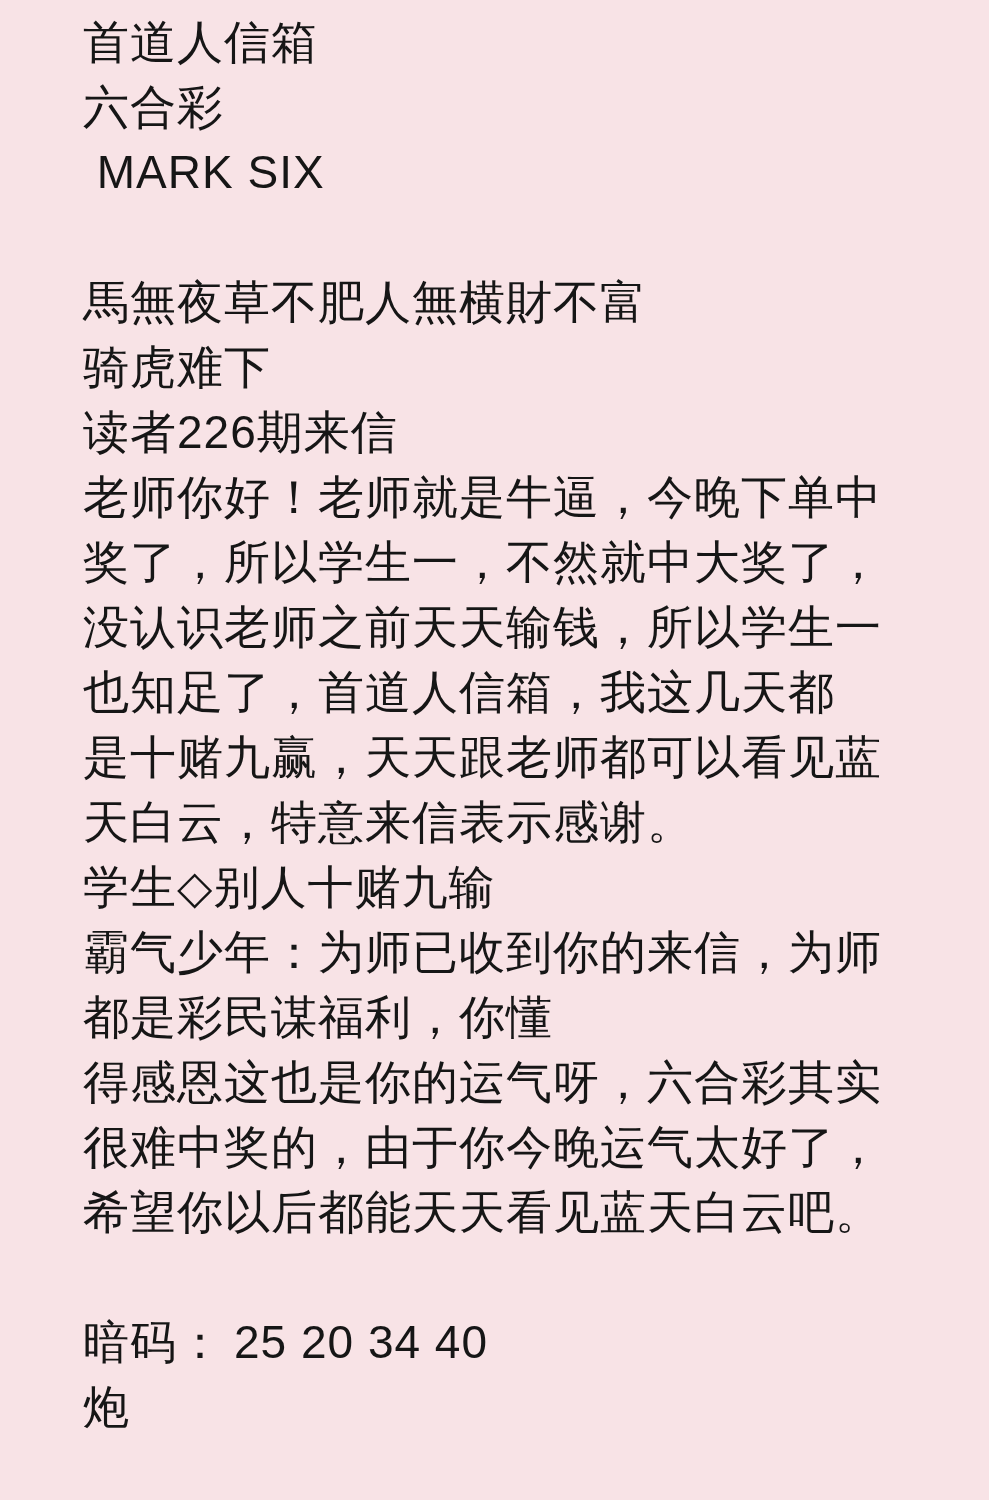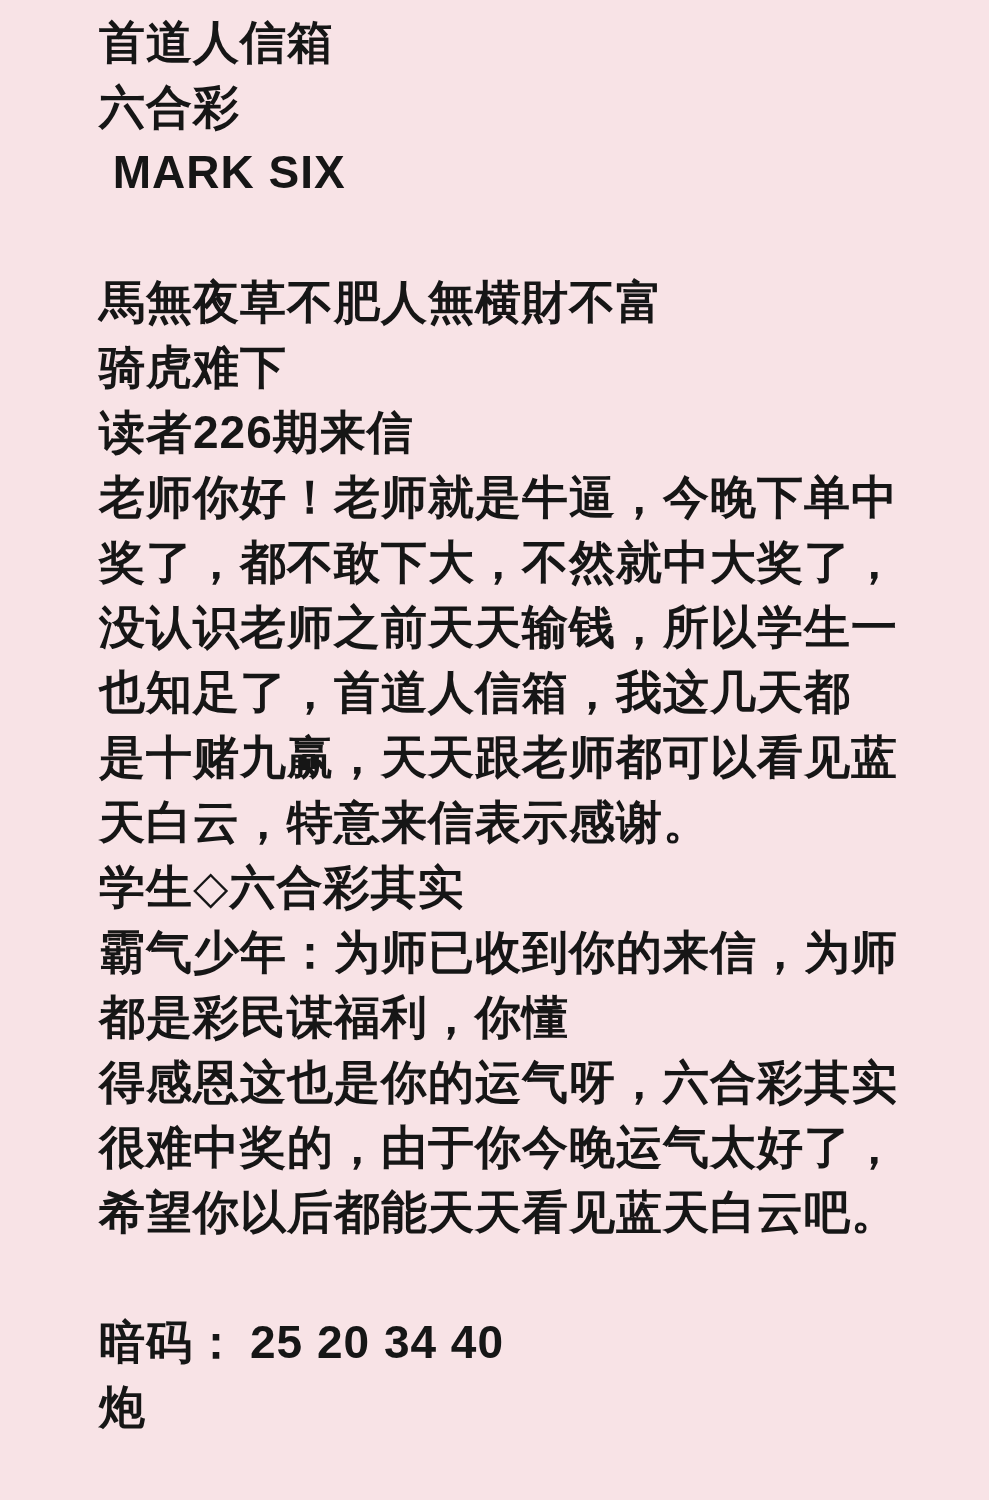--- a/index.html
+++ b/index.html
@@ -19,22 +19,21 @@
     width: 989px;
     height: 1500px;
     padding: 10px 30px 0 83px;
   }
   .line {
     font-size: 46px;
     line-height: 65px;
     min-height: 65px;
     letter-spacing: 1px;
     white-space: pre-wrap;
-    font-weight: 700;
-    margin-left: 16px;
+    font-weight: 400;
   }
   .spacer {
     height: 65px;
   }
   .code-value {
     margin-left: 10px;
   }
 </style>
 </head>
 <body>
@@ -44,27 +43,27 @@
   <div class="line">六合彩</div>
   <div class="line"> MARK SIX</div>
 
   <div class="line spacer"></div>
 
   <div class="line">馬無夜草不肥人無横財不富</div>
   <div class="line">骑虎难下</div>
   <div class="line">读者226期来信</div>
 
   <div class="line">老师你好！老师就是牛逼，今晚下单中</div>
-  <div class="line">奖了，都不敢下大，不然就中大奖了，</div>
+  <div class="line">奖了，所以学生一，不然就中大奖了，</div>
   <div class="line">没认识老师之前天天输钱，所以学生一</div>
   <div class="line">也知足了，首道人信箱，我这几天都</div>
   <div class="line">是十赌九赢，天天跟老师都可以看见蓝</div>
   <div class="line">天白云，特意来信表示感谢。</div>
 
-  <div class="line">学生◇六合彩其实</div>
+  <div class="line">学生◇别人十赌九输</div>
 
   <div class="line">霸气少年：为师已收到你的来信，为师</div>
   <div class="line">都是彩民谋福利，你懂</div>
   <div class="line">得感恩这也是你的运气呀，六合彩其实</div>
   <div class="line">很难中奖的，由于你今晚运气太好了，</div>
   <div class="line">希望你以后都能天天看见蓝天白云吧。</div>
 
   <div class="line spacer"></div>
 
   <div class="line"><span>暗码：</span><span class="code-value">25 20 34 40</span></div>

